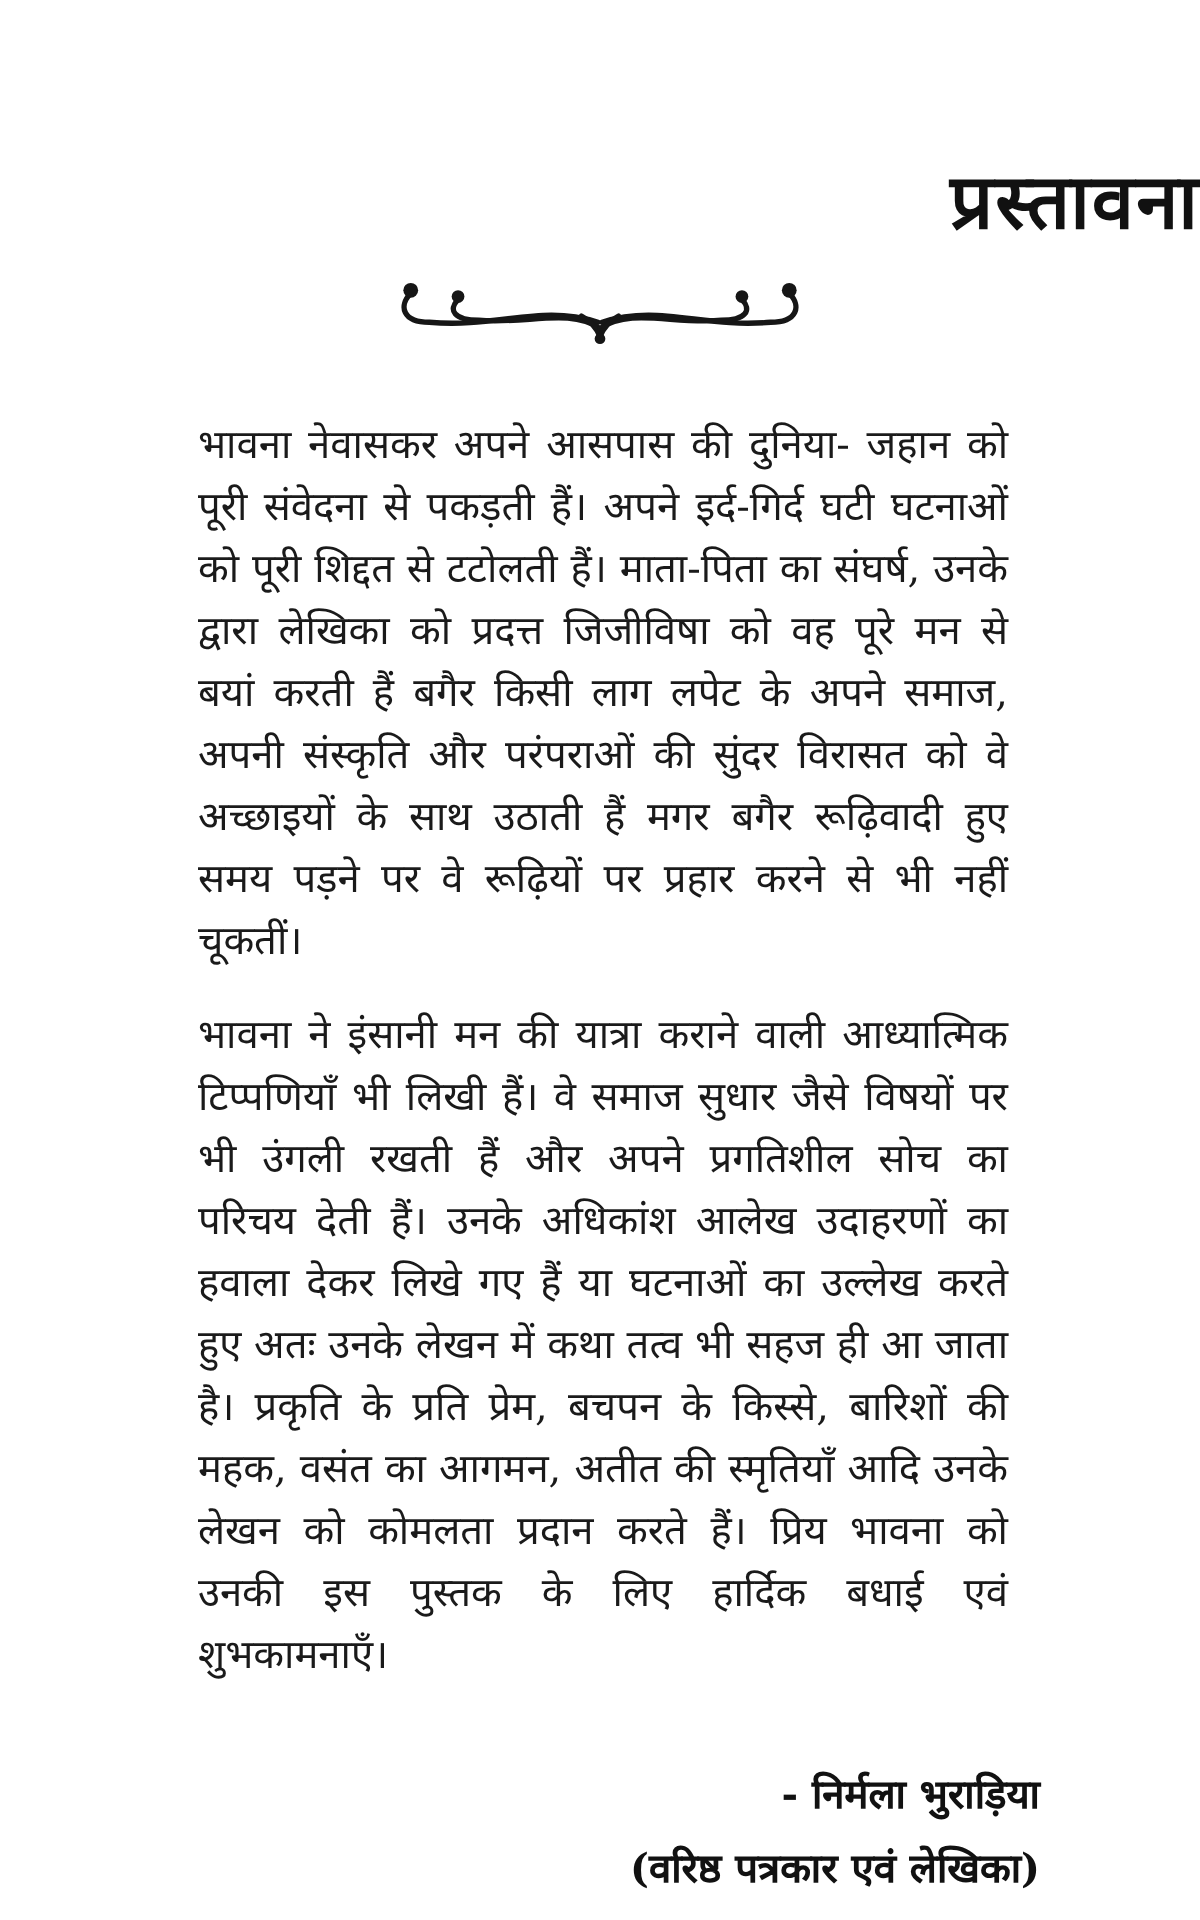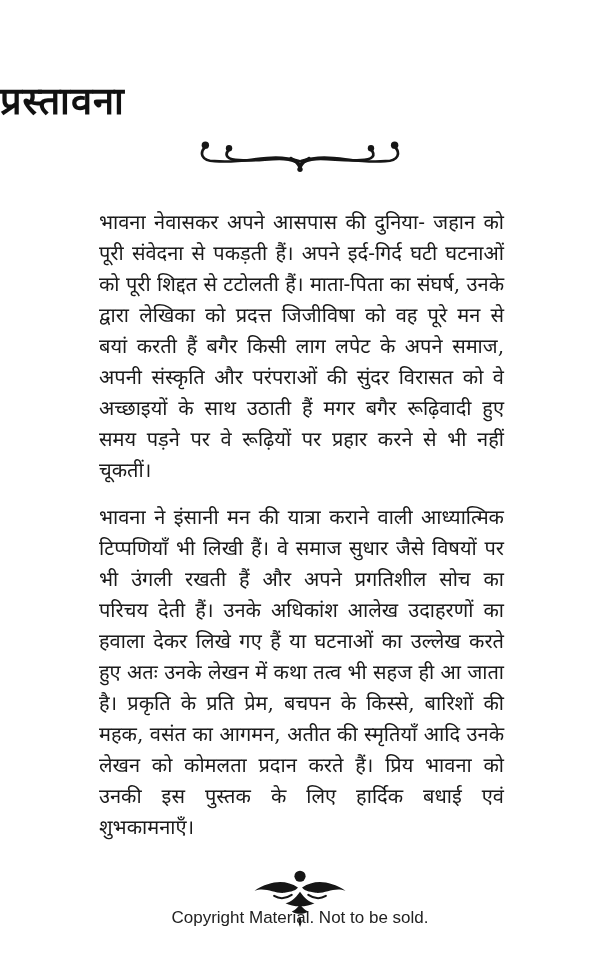--- a/index.html
+++ b/index.html
@@ -12,21 +12,21 @@
     width: 600px;
     height: 960px;
     background: #ffffff;
     color: #1a1a1a;
     font-family: "DejaVu Serif", serif;
     overflow: hidden;
   }
   .page-title {
     margin: 0;
     padding-top: 76px;
-    text-align: left;
+    text-align: right;
     font-size: 38px;
     line-height: 1.3;
     font-weight: 700;
     letter-spacing: 1px;
     color: #111111;
   }
   .top-divider {
     text-align: center;
     margin-top: 8px;
     height: 50px;
@@ -103,29 +103,32 @@
       </g>
       <circle class="ink-fill" cx="105" cy="35" r="2.6"></circle>
     </svg>
   </div>
 
   <div class="body-text">
     <p>भावना नेवासकर अपने आसपास की दुनिया- जहान को पूरी संवेदना से पकड़ती हैं। अपने इर्द-गिर्द घटी घटनाओं को पूरी शिद्दत से टटोलती हैं। माता-पिता का संघर्ष, उनके द्वारा लेखिका को प्रदत्त जिजीविषा को वह पूरे मन से बयां करती हैं बगैर किसी लाग लपेट के अपने समाज, अपनी संस्कृति और परंपराओं की सुंदर विरासत को वे अच्छाइयों के साथ उठाती हैं मगर बगैर रूढ़िवादी हुए समय पड़ने पर वे रूढ़ियों पर प्रहार करने से भी नहीं चूकतीं।</p>
     <p>भावना ने इंसानी मन की यात्रा कराने वाली आध्यात्मिक टिप्पणियाँ भी लिखी हैं। वे समाज सुधार जैसे विषयों पर भी उंगली रखती हैं और अपने प्रगतिशील सोच का परिचय देती हैं। उनके अधिकांश आलेख उदाहरणों का हवाला देकर लिखे गए हैं या घटनाओं का उल्लेख करते हुए अतः उनके लेखन में कथा तत्व भी सहज ही आ जाता है। प्रकृति के प्रति प्रेम, बचपन के किस्से, बारिशों की महक, वसंत का आगमन, अतीत की स्मृतियाँ आदि उनके लेखन को कोमलता प्रदान करते हैं। प्रिय भावना को उनकी इस पुस्तक के लिए हार्दिक बधाई एवं शुभकामनाएँ।</p>
   </div>
 
+  <div class="signature">
+    <div>- निर्मला भुराड़िया</div>
+    <div>(वरिष्ठ पत्रकार एवं लेखिका)</div>
+  </div>
 
   <div class="bottom-ornament">
     <svg width="100" height="60" viewBox="0 0 96 58" aria-hidden="true">
       <circle class="ink-fill" cx="48" cy="7" r="5.4"></circle>
       <path class="ink-fill" d="M 46 18 C 34 10, 20 11, 4 21 C 15 17, 23 24, 33 23 C 40 22, 44 21, 46 18 Z"></path>
       <path class="ink-fill" d="M 50 18 C 62 10, 76 11, 92 21 C 81 17, 73 24, 63 23 C 56 22, 52 21, 50 18 Z"></path>
       <path class="ink-stroke" style="stroke-width:2" d="M 40 25 C 34 29, 28 29, 23 26"></path>
       <path class="ink-stroke" style="stroke-width:2" d="M 56 25 C 62 29, 68 29, 73 26"></path>
       <path class="ink-fill" d="M 48 22 C 43 29, 39 32, 34 33 C 41 37, 55 37, 62 33 C 57 32, 53 29, 48 22 Z"></path>
       <path class="ink-fill" d="M 48 34 C 45 38, 43 40, 40 41 C 44 44, 52 44, 56 41 C 53 40, 51 38, 48 34 Z"></path>
       <path class="ink-fill" d="M 48 46 C 46.2 49, 46.2 52.5, 48 56 C 49.8 52.5, 49.8 49, 48 46 Z"></path>
     </svg>
   </div>
 
-  <div class="page-footer">Copyright Material. Not to be sold.</div>
 
 </div>
 
 </body></html>

